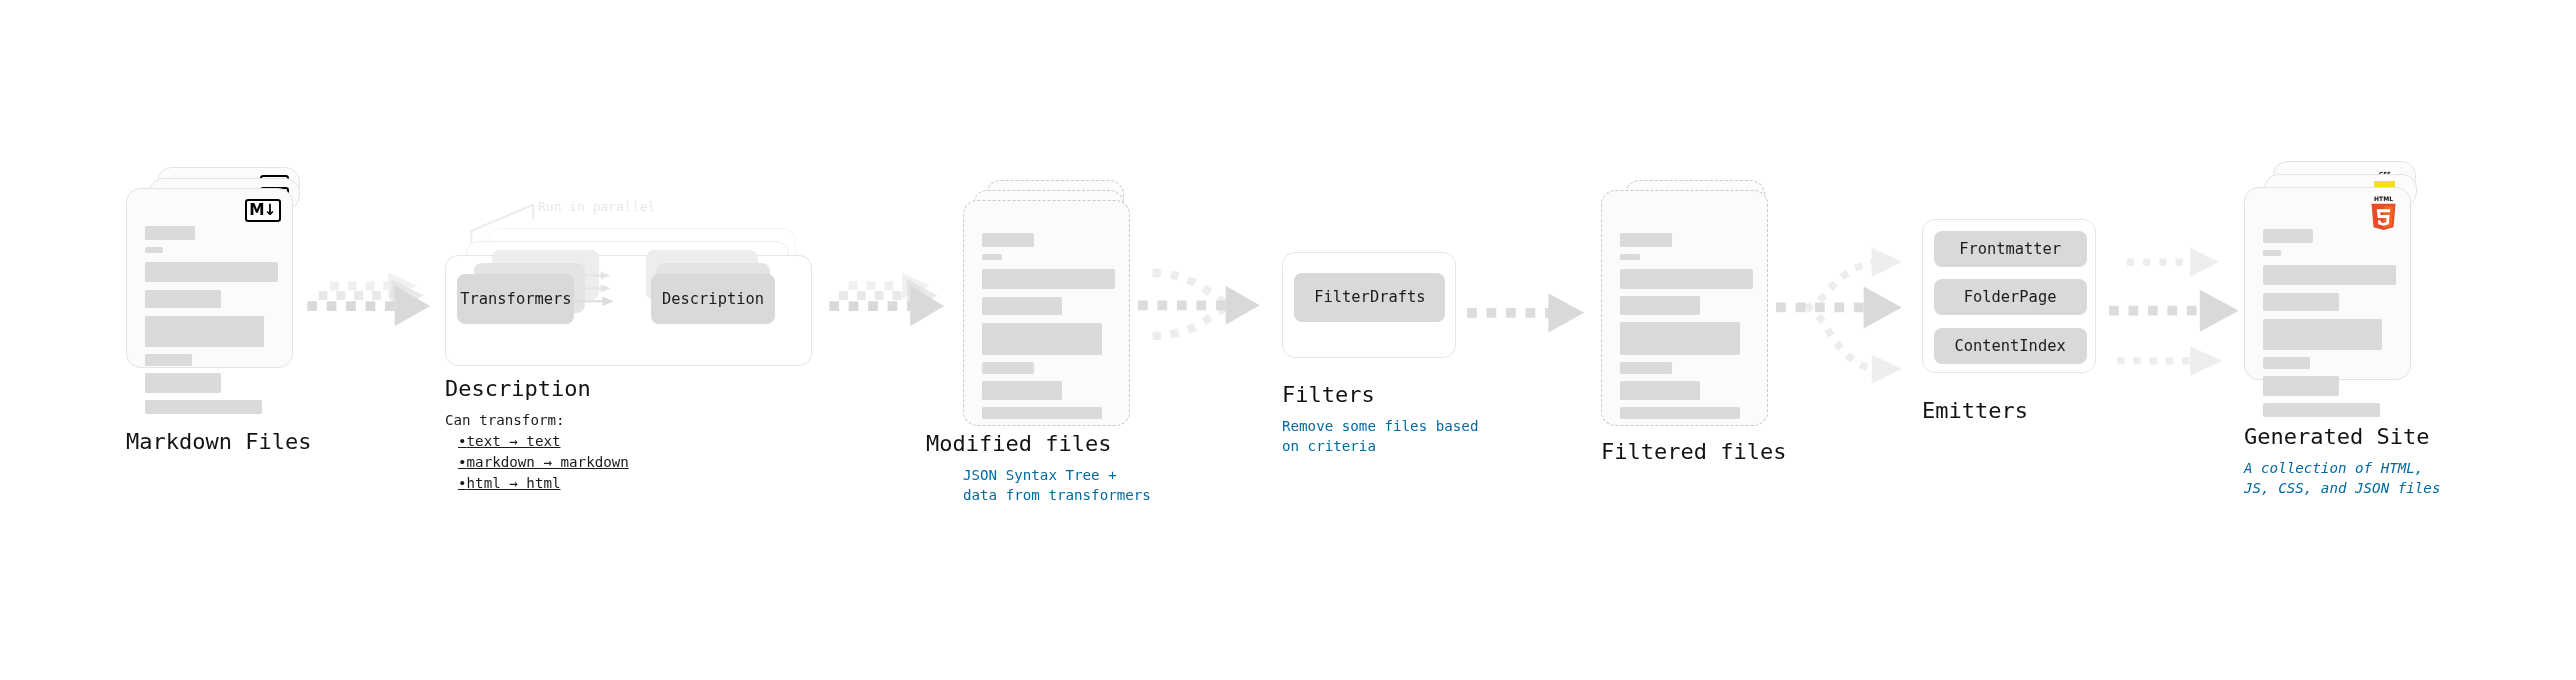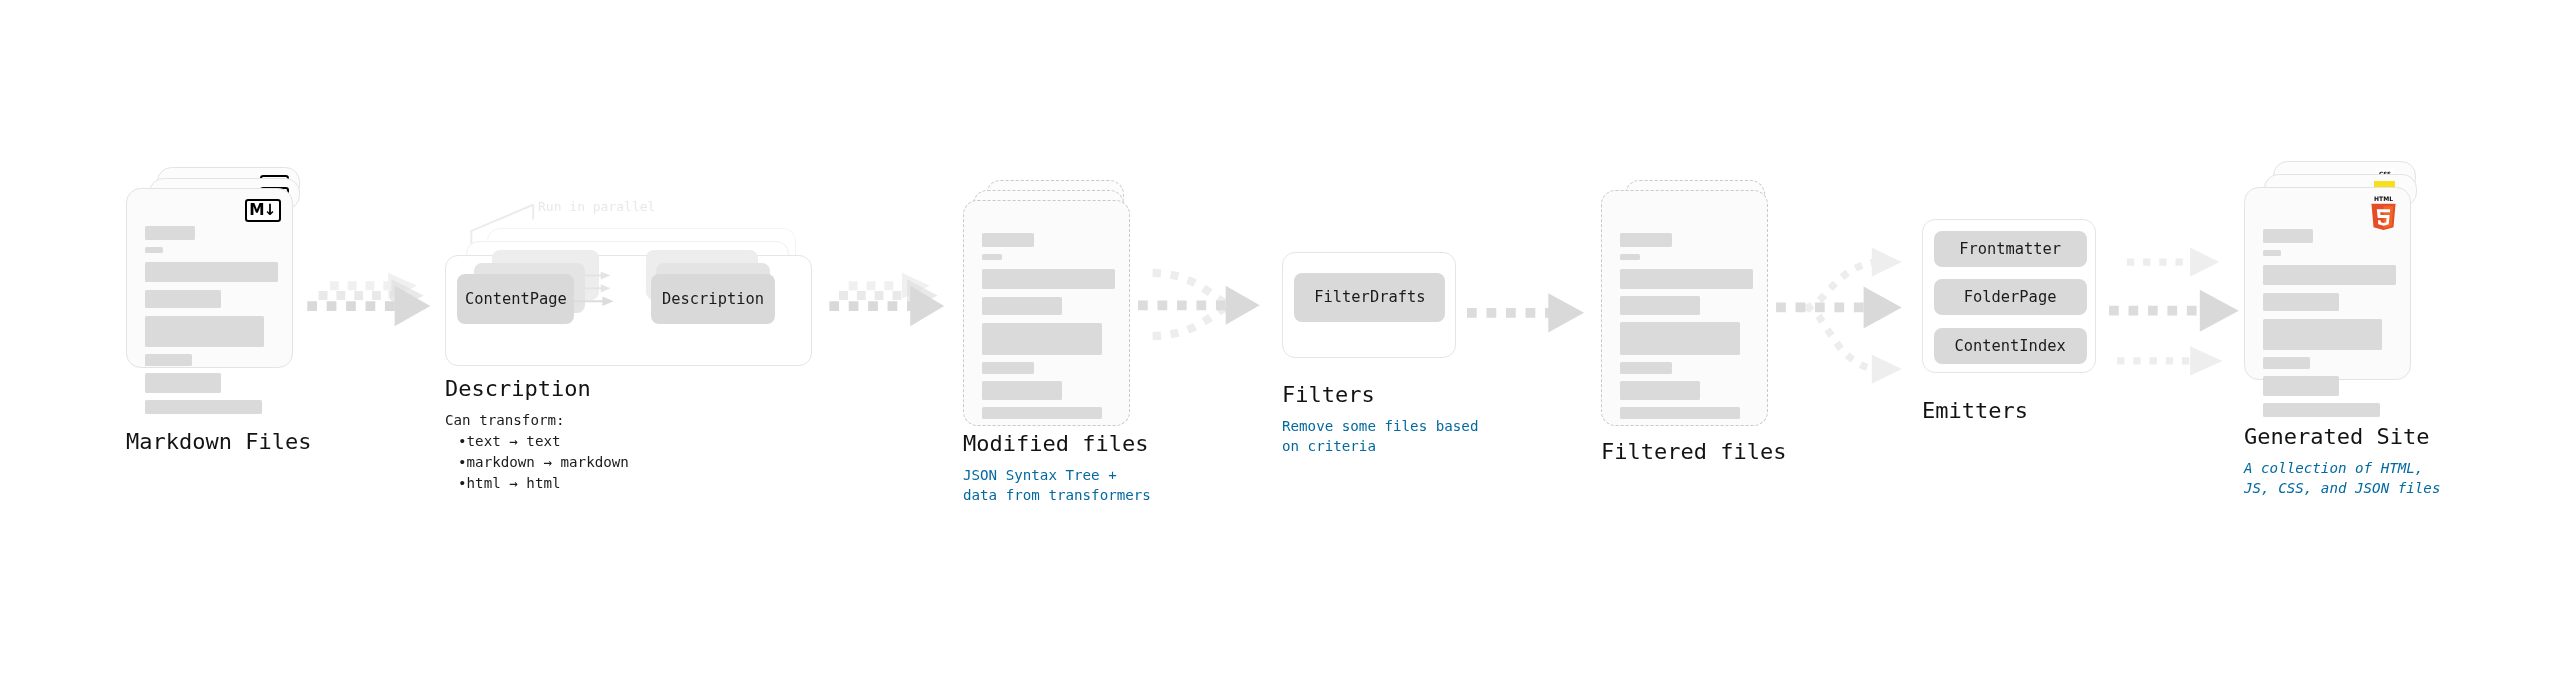--- a/index.html
+++ b/index.html
@@ -100,21 +100,21 @@
   }
   .bullets {
     position: absolute;
     font-family: "DejaVu Sans Mono", "Liberation Mono", monospace;
     font-size: 14.2px;
     line-height: 21px;
     color: #1b1b1b;
   }
   .bullets .lead { display: block; }
   .bullets ul { list-style: none; margin: 0; padding: 0 0 0 13px; }
-  .bullets li { white-space: pre; }
+  .bullets li { white-space: pre; text-decoration: underline; }
   .bullets li::before { content: "\2022 "; }
 
   .parallel-label {
     position: absolute;
     font-family: "DejaVu Sans Mono", "Liberation Mono", monospace;
     font-size: 13px; color: #e8e8e8; white-space: nowrap;
   }
 
   svg { display: block; overflow: visible; }
 </style>
@@ -186,21 +186,21 @@
             <polygon points="38,3  50,8  38,13" stroke="none"></polygon>
           <line x1="0" y1="24" x2="40" y2="24"></line> 
             <polygon points="38,19 50,24 38,29" stroke="none"></polygon>
         </g>
         <g stroke="#dcdcdc" stroke-width="2.5" fill="#dcdcdc">
           <line x1="0" y1="40" x2="42" y2="40"></line> 
             <polygon points="40,34 54,40 40,46" stroke="none"></polygon>
         </g>
       </svg>
 
-      <div class="chip" style="left:11.4px;  top:18px; width:117px; height:50px;">ContentPage</div>
+      <div class="chip" style="left:11.4px;  top:18px; width:117px; height:50px;">Transformers</div>
       <div class="chip" style="left:205px; top:18px; width:124px; height:50px;">Description</div>
     </div>
   </div>
   <div class="title" style="left:445px; top:376px;">Description</div>
   <div class="bullets" style="left:445px; top:410px;">
     <span class="lead">Can transform:</span>
     <ul>
       <li>text → text</li>
       <li>markdown → markdown</li>
       <li>html → html</li>
@@ -235,21 +235,21 @@
           <div class="bar" style="width:133px; height:20.3px;"></div>
           <div class="bar" style="width:80px;  height:18.7px;"></div>
           <div class="bar" style="width:120px; height:32.5px;"></div>
           <div class="bar" style="width:52px;  height:11.4px;"></div>
           <div class="bar" style="width:80px;  height:18.7px;"></div>
           <div class="bar" style="width:120px; height:12.2px;"></div>
         </div>
       </div>
     </div>
   </div>
-  <div class="title" style="left:963px; top:431px;">Modified files</div>
+  <div class="title" style="left:926px; top:431px;">Modified files</div>
   <div class="subtitle" style="left:963px; top:465px;">JSON Syntax Tree +
 data from transformers</div>
 
   <div class="node" style="left:1138px; top:258px;">
     <svg width="138" height="106" viewBox="0 0 170 130">
       <path d="M18,18 C72,20 86,44 112,58" fill="none" stroke="#ededed" stroke-width="10" stroke-dasharray="10 12" stroke-linecap="butt"></path>
       <path d="M18,96 C72,94 86,72 112,58" fill="none" stroke="#ededed" stroke-width="10" stroke-dasharray="10 12" stroke-linecap="butt"></path>
       <line x1="0" y1="58" x2="112" y2="58" stroke="#dcdcdc" stroke-width="12" stroke-dasharray="12 12"></line>
       <polygon points="108,34 150,58 108,82" fill="#d9d9d9"></polygon>
     </svg>

